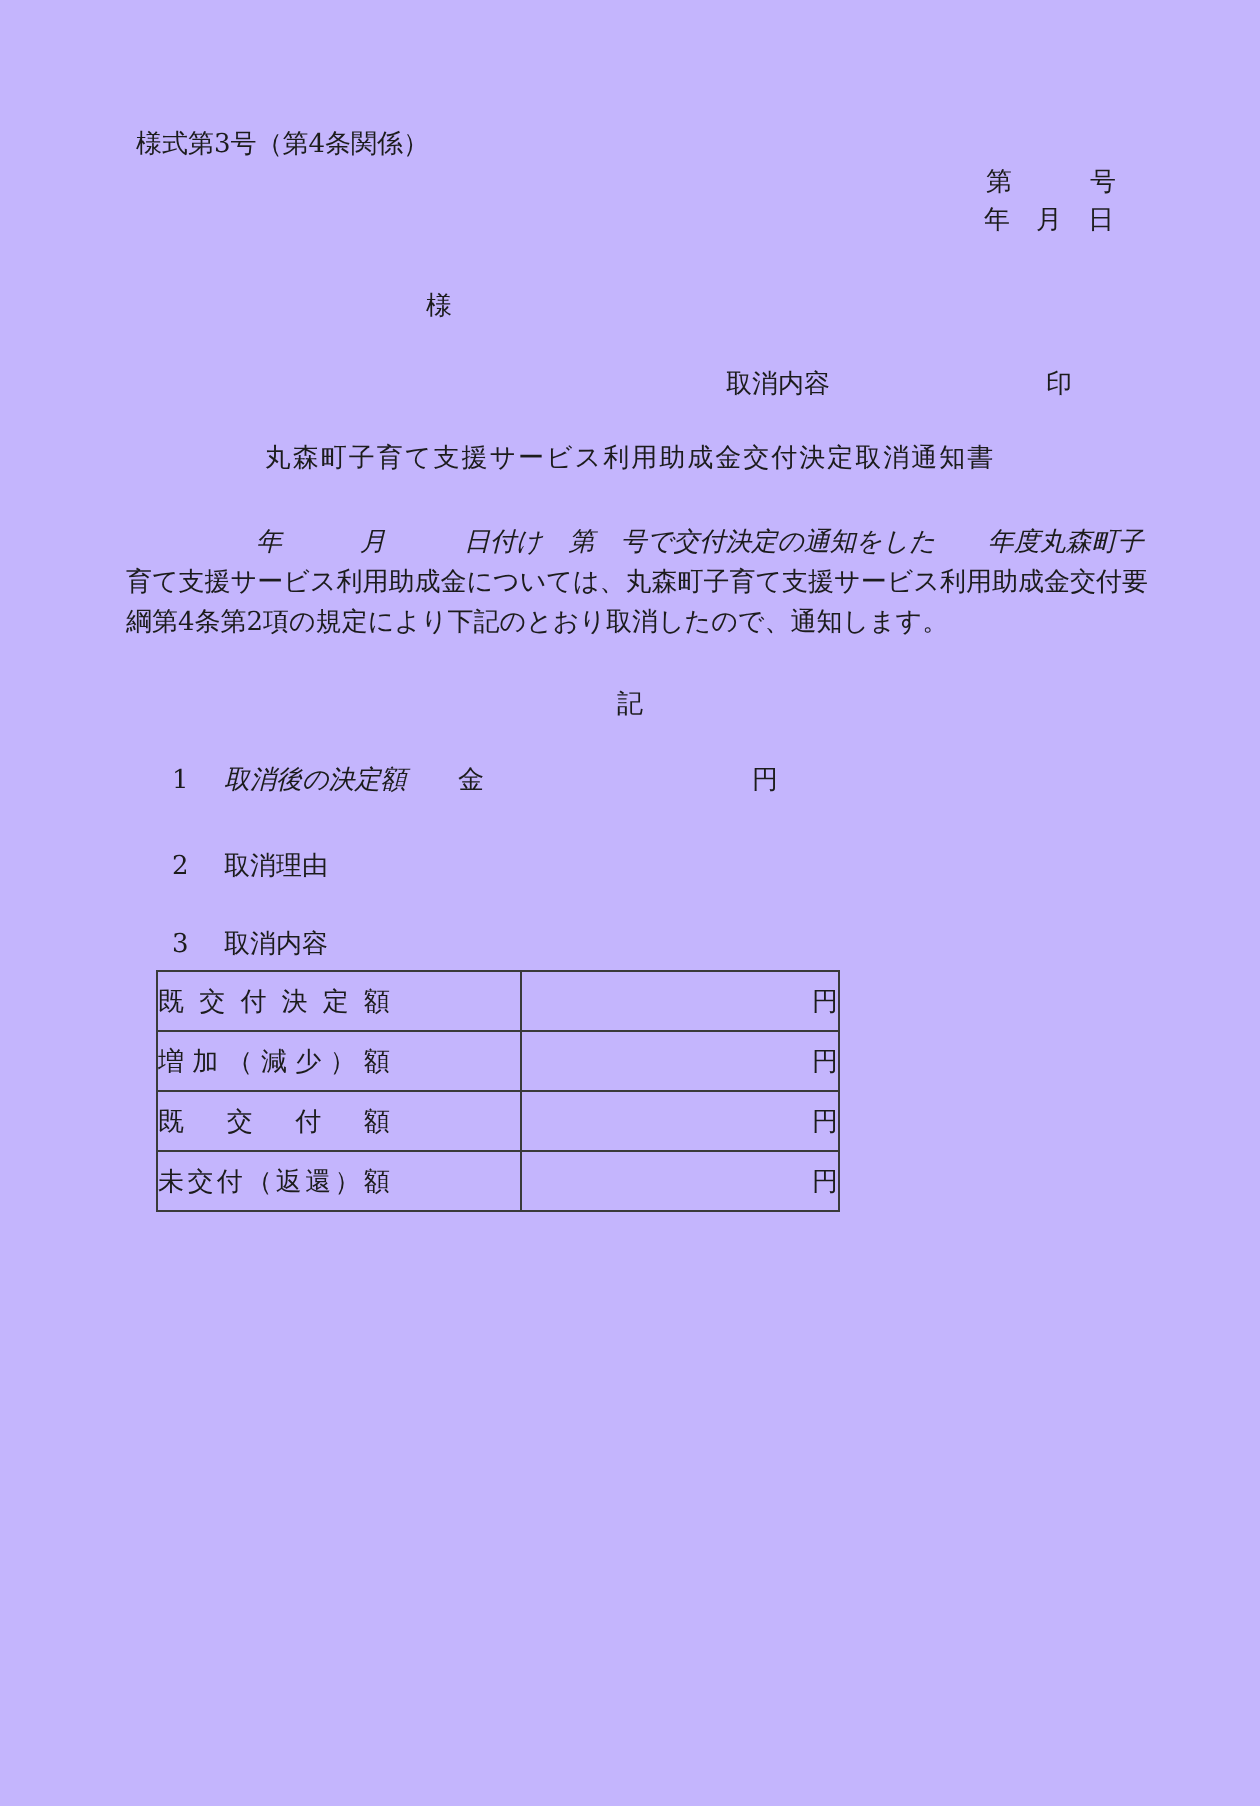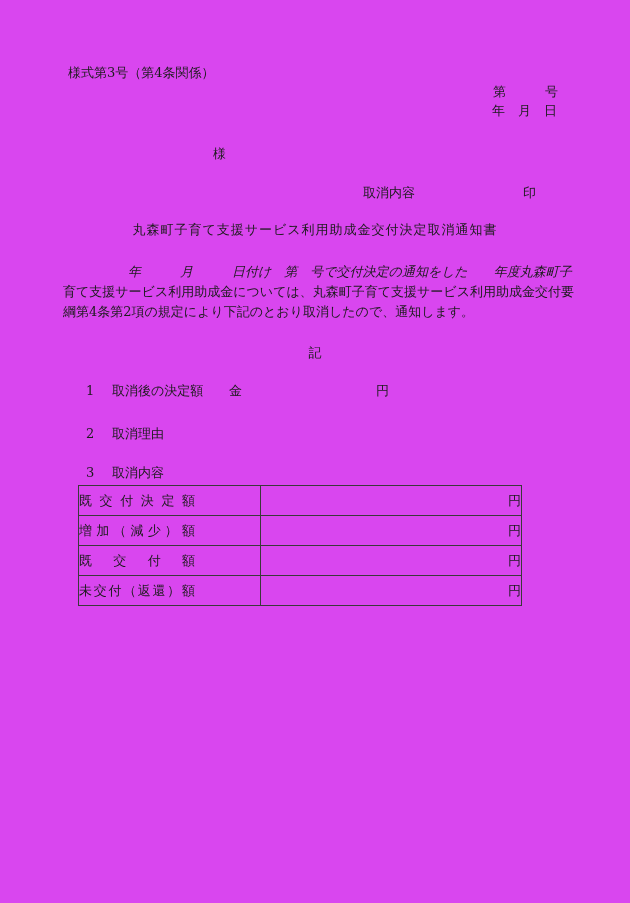--- a/index.html
+++ b/index.html
@@ -4,21 +4,21 @@
 <style>
   html, body {
     margin: 0;
     padding: 0;
     background: #ffffff;
   }
   .page {
     position: relative;
     width: 630px;
     height: 903px;
-    background: #d946ef;
+    background: #c4b5fd;
     font-family: "DejaVu Serif", "Liberation Serif", serif;
     font-size: 13px;
     color: #1c1c1c;
     overflow: hidden;
   }
   .abs {
     position: absolute;
     line-height: 15px;
     white-space: pre;
   }
@@ -27,21 +27,21 @@
     width: 630px;
     text-align: center;
   }
   .doc-title {
     letter-spacing: 1px;
   }
   table.cancel-table {
     position: absolute;
     left: 78px;
     top: 485px;
-    width: 444px;
+    width: 342px;
     border-collapse: collapse;
     table-layout: fixed;
     font-family: "DejaVu Serif", "Liberation Serif", serif;
     font-size: 13px;
     color: #1c1c1c;
   }
   table.cancel-table td {
     border: 1px solid #3a3a3a;
     height: 29px;
     padding: 0;
@@ -85,21 +85,21 @@
   <div class="abs" style="left:63px; top:264px; width:512px;">
     <div class="abs" style="left:0; top:0;font-style:italic;">　　　　　年　　　月　　　日付け　第　号で交付決定の通知をした　　年度丸森町子</div>
     <div class="abs" style="left:0; top:20px;">育て支援サービス利用助成金については、丸森町子育て支援サービス利用助成金交付要</div>
     <div class="abs" style="left:0; top:40px;">綱第4条第2項の規定により下記のとおり取消したので、通知します。</div>
   </div>
 
   <div class="abs center" style="top:345px;">記</div>
 
   <div>
     <span class="abs" style="left:86px;  top:383px;">1</span>
-    <span class="abs" style="left:112px; top:383px;">取消後の決定額</span>
+    <span class="abs" style="left:112px; top:383px;font-style:italic;">取消後の決定額</span>
     <span class="abs" style="left:229px; top:383px;">金</span>
     <span class="abs" style="left:376px; top:383px;">円</span>
   </div>
 
   <div>
     <span class="abs" style="left:86px;  top:426px;">2</span>
     <span class="abs" style="left:112px; top:426px;">取消理由</span>
   </div>
 
   <div>

